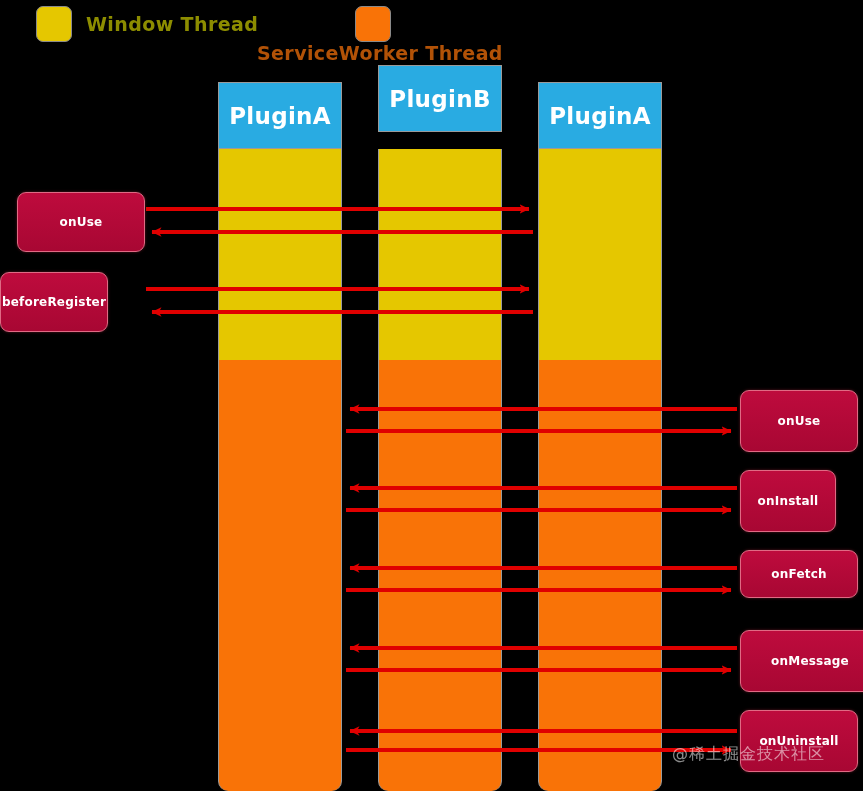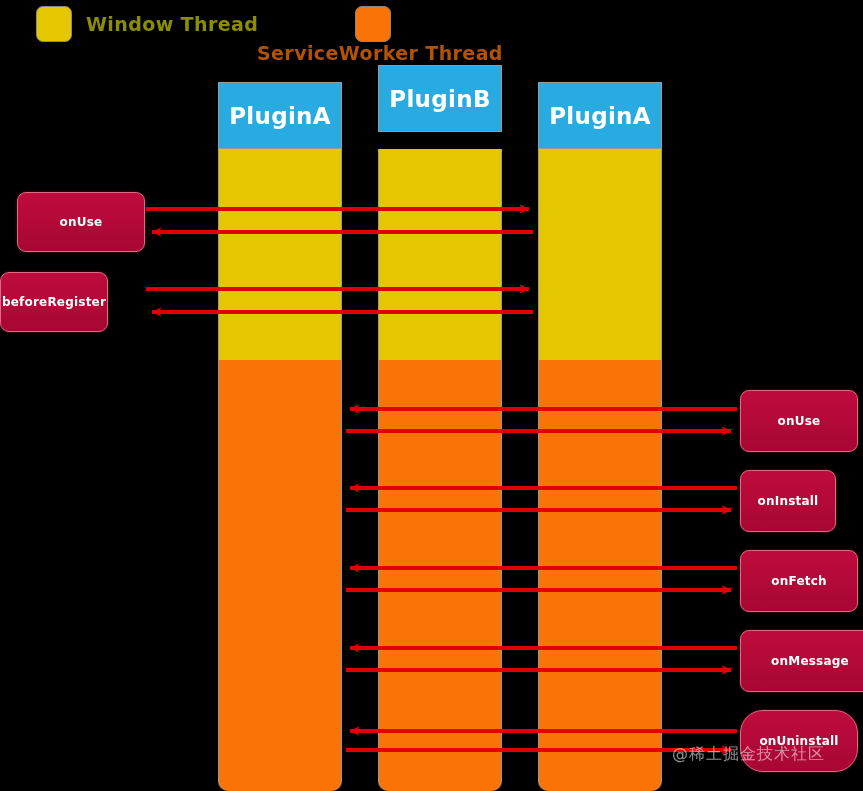--- a/index.html
+++ b/index.html
@@ -153,27 +153,27 @@
   <div class="hook-box" style="left:0; top:272px; width:108px; height:60px;">
     <span>beforeRegister</span>
   </div>
 
   <div class="hook-box" style="left:740px; top:390px; width:118px; height:62px;">
     <span>onUse</span>
   </div>
   <div class="hook-box" style="left:740px; top:470px; width:96px; height:62px;">
     <span>onInstall</span>
   </div>
-  <div class="hook-box" style="left:740px; top:550px; width:118px; height:62px;">
+  <div class="hook-box" style="left:740px; top:550px; width:118px; height:48px;">
     <span>onFetch</span>
   </div>
   <div class="hook-box" style="left:740px; top:630px; width:140px; height:62px;">
     <span>onMessage</span>
   </div>
-  <div class="hook-box" style="left:740px; top:710px; width:118px; height:62px;border-radius:23px;">
+  <div class="hook-box" style="left:740px; top:710px; width:118px; height:62px;">
     <span>onUninstall</span>
   </div>
 
   <svg class="arrow-svg" viewBox="0 0 863 791" xmlns="http://www.w3.org/2000/svg">
     <defs>
       <marker id="ahR" markerWidth="11" markerHeight="11" refX="9.5" refY="5.5" orient="auto" markerUnits="userSpaceOnUse">
         <path d="M0,0.8 L10,5.5 L0,10.2 L2.6,5.5 Z" fill="#E00000"></path>
       </marker>
       <marker id="ahL" markerWidth="11" markerHeight="11" refX="9.5" refY="5.5" orient="auto" markerUnits="userSpaceOnUse">
         <path d="M0,0.8 L10,5.5 L0,10.2 L2.6,5.5 Z" fill="#E00000"></path>

